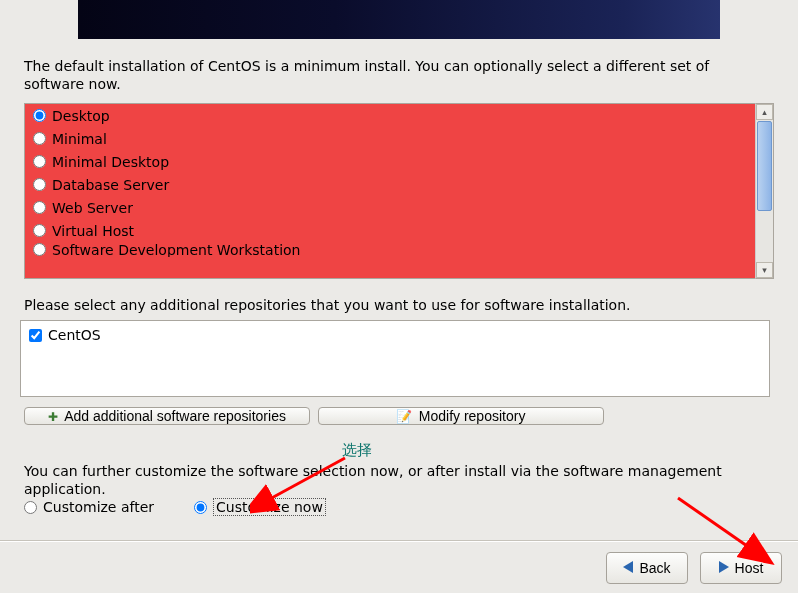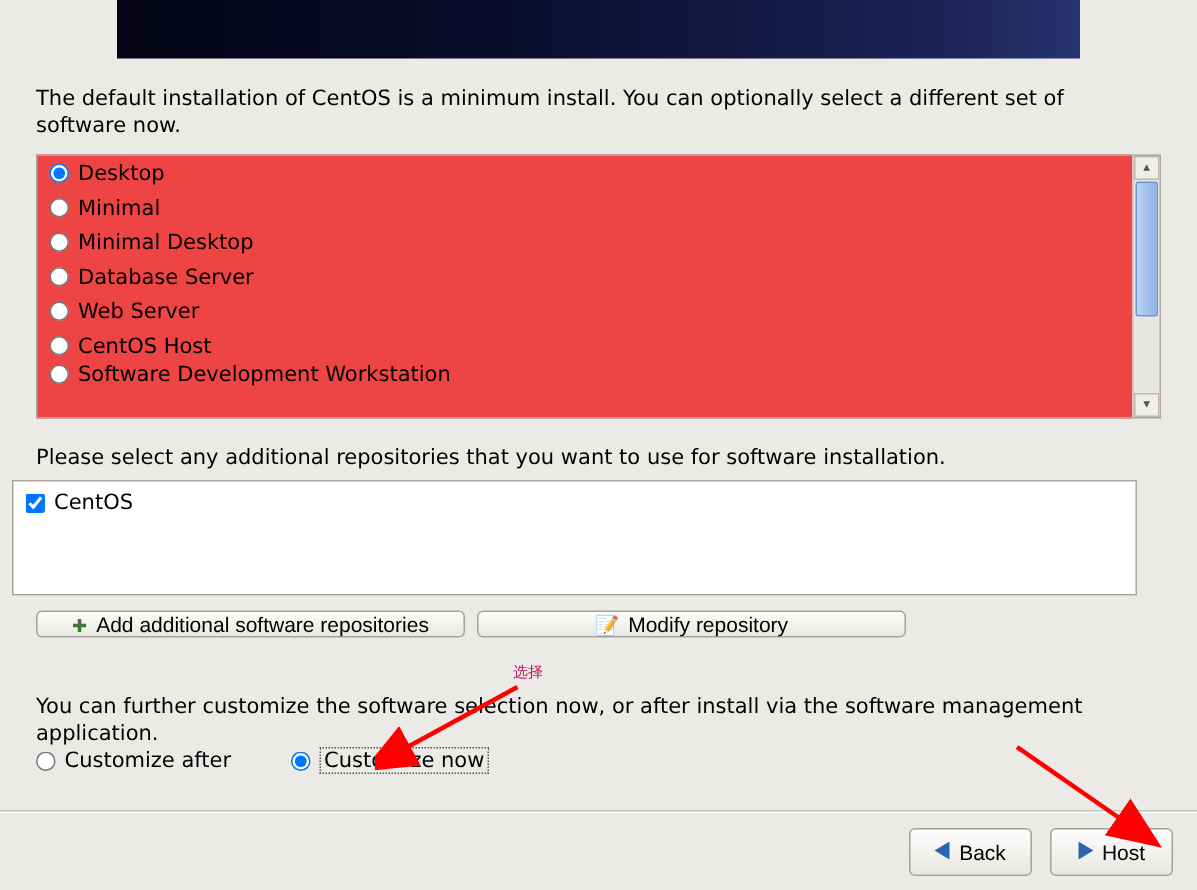--- a/index.html
+++ b/index.html
@@ -83,21 +83,21 @@
     box-sizing: border-box;
   }
   .repo-label {
     position: absolute;
     left: 24px;
     top: 297px;
     width: 740px;
   }
   .repo-box {
     position: absolute;
-    left: 8px;
+    left: 20px;
     top: 320px;
     width: 750px;
     height: 77px;
     background: #fff;
     border: 1px solid #aaa69e;
     box-sizing: border-box;
     padding: 6px 8px;
   }
   .repo-box label { display:flex; align-items:center; gap:6px; }
   .repo-box input[type=checkbox]{ margin:0; }
@@ -173,22 +173,22 @@
     border-top:6px solid transparent;border-bottom:6px solid transparent;
     border-right:10px solid #2a66b0; }
   .icon-next::before { content:""; display:inline-block; width:0;height:0;
     border-top:6px solid transparent;border-bottom:6px solid transparent;
     border-left:10px solid #2a66b0; }
   
   .anno-text {
     position: absolute;
     left: 342px;
     top: 441px;
-    color: #be185d;
-    font-size: 10px;
+    color: #0f766e;
+    font-size: 15px;
     font-family: sans-serif;
     font-weight: 500;
     pointer-events: none;
   }
   .arrow-svg {
     position: absolute;
     pointer-events: none;
   }
 </style>
 </head>
@@ -215,21 +215,21 @@
     <div class="item">
       <input type="radio" name="itype" style="">
       <span>Database Server</span>
     </div>
     <div class="item">
       <input type="radio" name="itype" style="">
       <span>Web Server</span>
     </div>
     <div class="item">
       <input type="radio" name="itype" style="">
-      <span>CentOS Host</span>
+      <span>Virtual Host</span>
     </div>
     <div class="item" style="height:15px;overflow:hidden;">
       <input type="radio" name="itype" style="">
       <span>Software Development Workstation</span>
     </div>
   </div>
   <div class="vscroll">
     <div class="up">▴</div>
     <div class="thumb"></div>
     <div class="down">▾</div>

